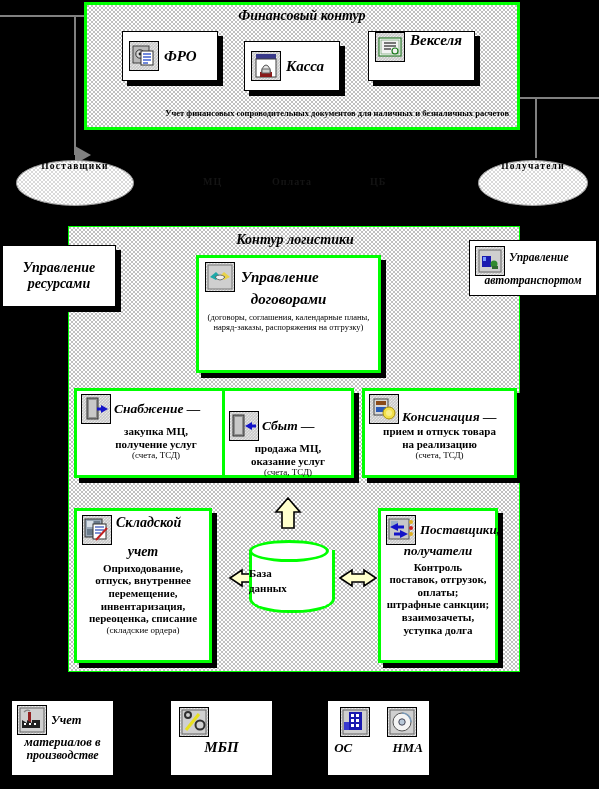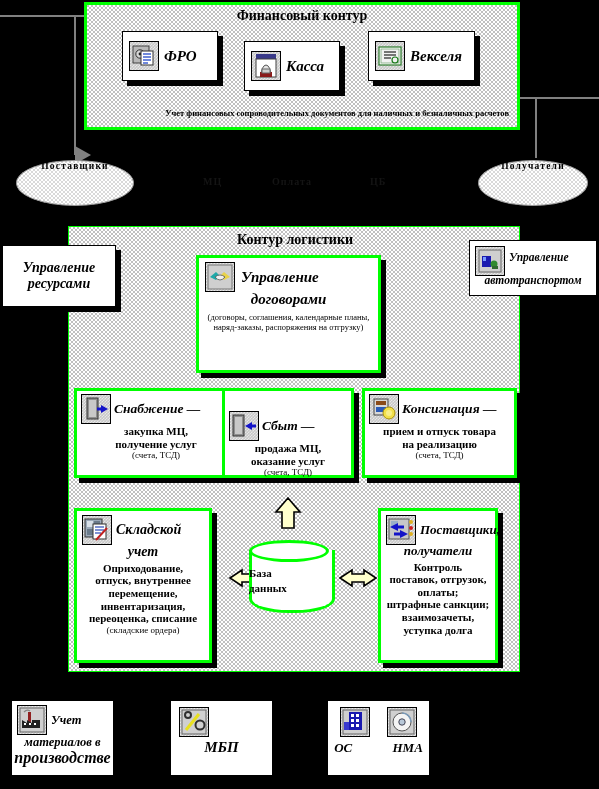--- a/index.html
+++ b/index.html
@@ -35,21 +35,21 @@
 
   
   .gcard{
     background:#ffffff;
     border:3px solid #00ff00;
     box-shadow:5px 5px 0 0 #000000;
   }
 
   .ctr{display:flex;justify-content:center;}
   .col{display:flex;flex-direction:column;align-items:center;justify-content:center;}
-  .hdr{font-weight:bold;font-size:14px;color:#000;}
+  .hdr{font-style:italic;font-weight:bold;font-size:14px;color:#000;}
 
   .lbl-big{font-style:italic;font-weight:bold;font-size:14px;line-height:1.12;color:#000;text-align:center;}
   .lbl-med{font-weight:bold;font-size:11px;line-height:1.15;color:#000;text-align:center;
            font-family:"Liberation Serif","DejaVu Serif",serif;}
   .lbl-sm{font-size:9px;line-height:1.15;color:#000;text-align:center;
           font-family:"Liberation Serif","DejaVu Serif",serif;}
   .lbl-xs{font-size:8.5px;line-height:1.25;color:#000;text-align:center;}
 
   
   .icon{
@@ -180,21 +180,21 @@
             <path d="M9 24 A5 11 0 0 1 19 24 Z" fill="#e4e4e4" stroke="#555"></path>
             <rect x="8" y="20" width="12" height="5" fill="#8a1a1a"></rect>
             <rect x="10" y="17" width="8" height="4" fill="#cfcfcf" stroke="#666"></rect>
           </svg>
         </div>
         <div class="lbl-big" style="font-size:15px;">Касса</div>
       </div>
     </div>
 
     <div class="abs card" style="left:281px;top:26px;width:107px;height:50px;">
-      <div style="display:flex;align-items:center;height:100%;padding-left:6px;gap:5px;">
+      <div style="display:flex;align-items:flex-start;height:100%;padding-left:6px;gap:5px;">
         <div class="icon">
           <svg width="28" height="28" viewBox="0 0 28 28">
             <rect x="3" y="5" width="22" height="18" fill="#ffffff" stroke="#2a7a2a" stroke-width="1.2"></rect>
             <rect x="5" y="7" width="18" height="14" fill="#f2f2f2" stroke="#7aa87a" stroke-width="0.8"></rect>
             <line x1="8" y1="10" x2="20" y2="10" stroke="#222" stroke-width="1.2"></line>
             <line x1="8" y1="13" x2="20" y2="13" stroke="#222" stroke-width="1.2"></line>
             <line x1="8" y1="16" x2="15" y2="16" stroke="#222" stroke-width="1.2"></line>
             <circle cx="19" cy="18" r="3" fill="none" stroke="#1a7a1a" stroke-width="1.2"></circle>
           </svg>
         </div>
@@ -289,39 +289,39 @@
         </svg>
       </div>
       <div class="lbl-big" style="font-size:13.5px;">Сбыт —</div>
     </div>
     <div class="lbl-med" style="margin-top:1px;">продажа МЦ,</div>
     <div class="lbl-med">оказание услуг</div>
     <div class="lbl-sm">(счета, ТСД)</div>
   </div>
 
   <div class="abs gcard" style="left:362px;top:388px;width:155px;height:90px;">
-    <div style="display:flex;align-items:center;gap:3px;padding:3px 0 0 4px;">
+    <div style="display:flex;align-items:flex-end;gap:3px;padding:3px 0 0 4px;">
       <div class="icon">
         <svg width="28" height="28" viewBox="0 0 28 28">
           <rect x="4" y="4" width="14" height="16" fill="#d8d8d8" stroke="#444"></rect>
           <rect x="6" y="6" width="10" height="4" fill="#8a4a1a"></rect>
           <rect x="6" y="12" width="10" height="5" fill="#2a5ab8"></rect>
           <circle cx="19" cy="18" r="6" fill="#f2e04a" stroke="#a89010"></circle>
           <circle cx="19" cy="18" r="3" fill="#f8ee88"></circle>
         </svg>
       </div>
       <div class="lbl-big" style="font-size:13.5px;">Консигнация —</div>
     </div>
     <div class="lbl-med" style="margin-top:1px;">прием и отпуск товара</div>
     <div class="lbl-med">на реализацию</div>
     <div class="lbl-sm">(счета, ТСД)</div>
   </div>
 
   <div class="abs gcard" style="left:74px;top:508px;width:138px;height:155px;">
-    <div style="display:flex;align-items:center;gap:4px;padding:4px 0 0 5px;">
+    <div style="display:flex;gap:4px;padding:4px 0 0 5px;">
       <div class="icon">
         <svg width="28" height="28" viewBox="0 0 28 28">
           <rect x="2" y="3" width="17" height="18" fill="#9aa8b8" stroke="#333"></rect>
           <rect x="4" y="5" width="6" height="6" fill="#d8e0e8"></rect>
           <rect x="11" y="5" width="6" height="6" fill="#6a7a8a"></rect>
           <rect x="4" y="13" width="6" height="6" fill="#6a7a8a"></rect>
           <rect x="10" y="8" width="13" height="15" fill="#fff" stroke="#333"></rect>
           <line x1="12" y1="11" x2="21" y2="11" stroke="#2a4ab8" stroke-width="1.2"></line>
           <line x1="12" y1="14" x2="21" y2="14" stroke="#2a4ab8" stroke-width="1.2"></line>
           <line x1="12" y1="17" x2="18" y2="17" stroke="#2a4ab8" stroke-width="1.2"></line>
@@ -390,21 +390,21 @@
           <path d="M4 22 L4 14 L9 17 L9 14 L14 17 L14 14 L22 14 L22 22 Z" fill="#202020"></path>
           <rect x="6" y="17" width="2" height="2" fill="#fff"></rect>
           <rect x="11" y="17" width="2" height="2" fill="#fff"></rect>
           <rect x="16" y="17" width="2" height="2" fill="#fff"></rect>
           <path d="M6 6 Q9 3 12 5" stroke="#888" stroke-width="1.3" fill="none"></path>
         </svg>
       </div>
       <div class="lbl-big" style="font-size:12.5px;">Учет</div>
     </div>
     <div class="lbl-big" style="font-size:12.5px;margin-top:0;">материалов в</div>
-    <div class="lbl-big" style="font-size:16px;">производстве</div>
+    <div class="lbl-big" style="font-size:12px;">производстве</div>
   </div>
 
   <div class="abs card-noshadow" style="left:170px;top:700px;width:103px;height:76px;">
     <div style="padding:6px 0 0 8px;">
       <div class="icon">
         <svg width="28" height="28" viewBox="0 0 28 28">
           <rect x="2" y="2" width="24" height="24" fill="#d0d0d0" stroke="#666"></rect>
           <path d="M6 22 L19 6" stroke="#e8e020" stroke-width="3"></path>
           <circle cx="20" cy="17" r="4.5" fill="none" stroke="#303030" stroke-width="2"></circle>
           <circle cx="8" cy="7" r="3" fill="none" stroke="#303030" stroke-width="2"></circle>

